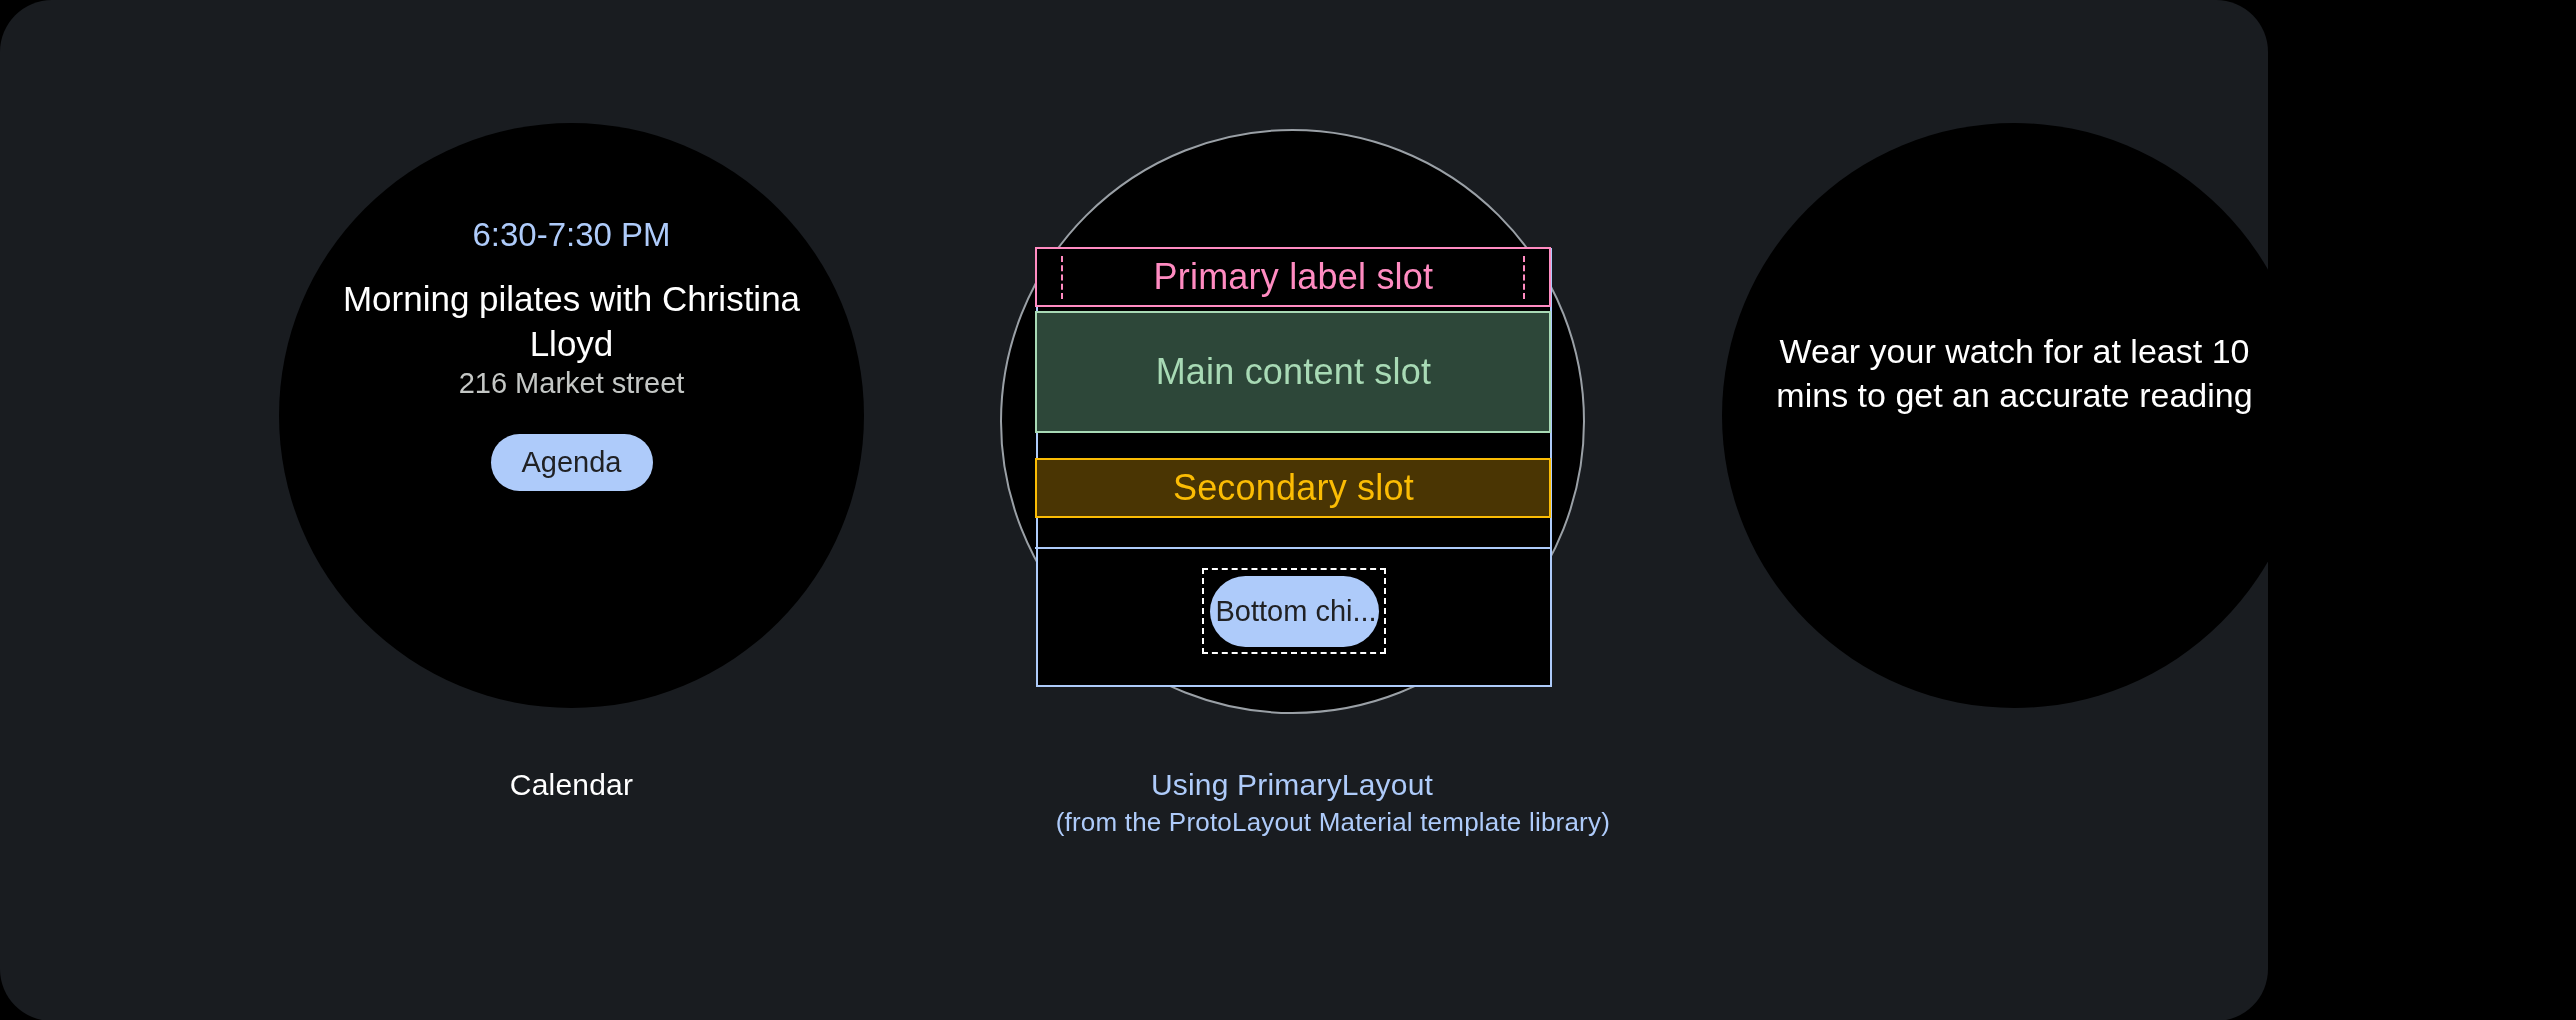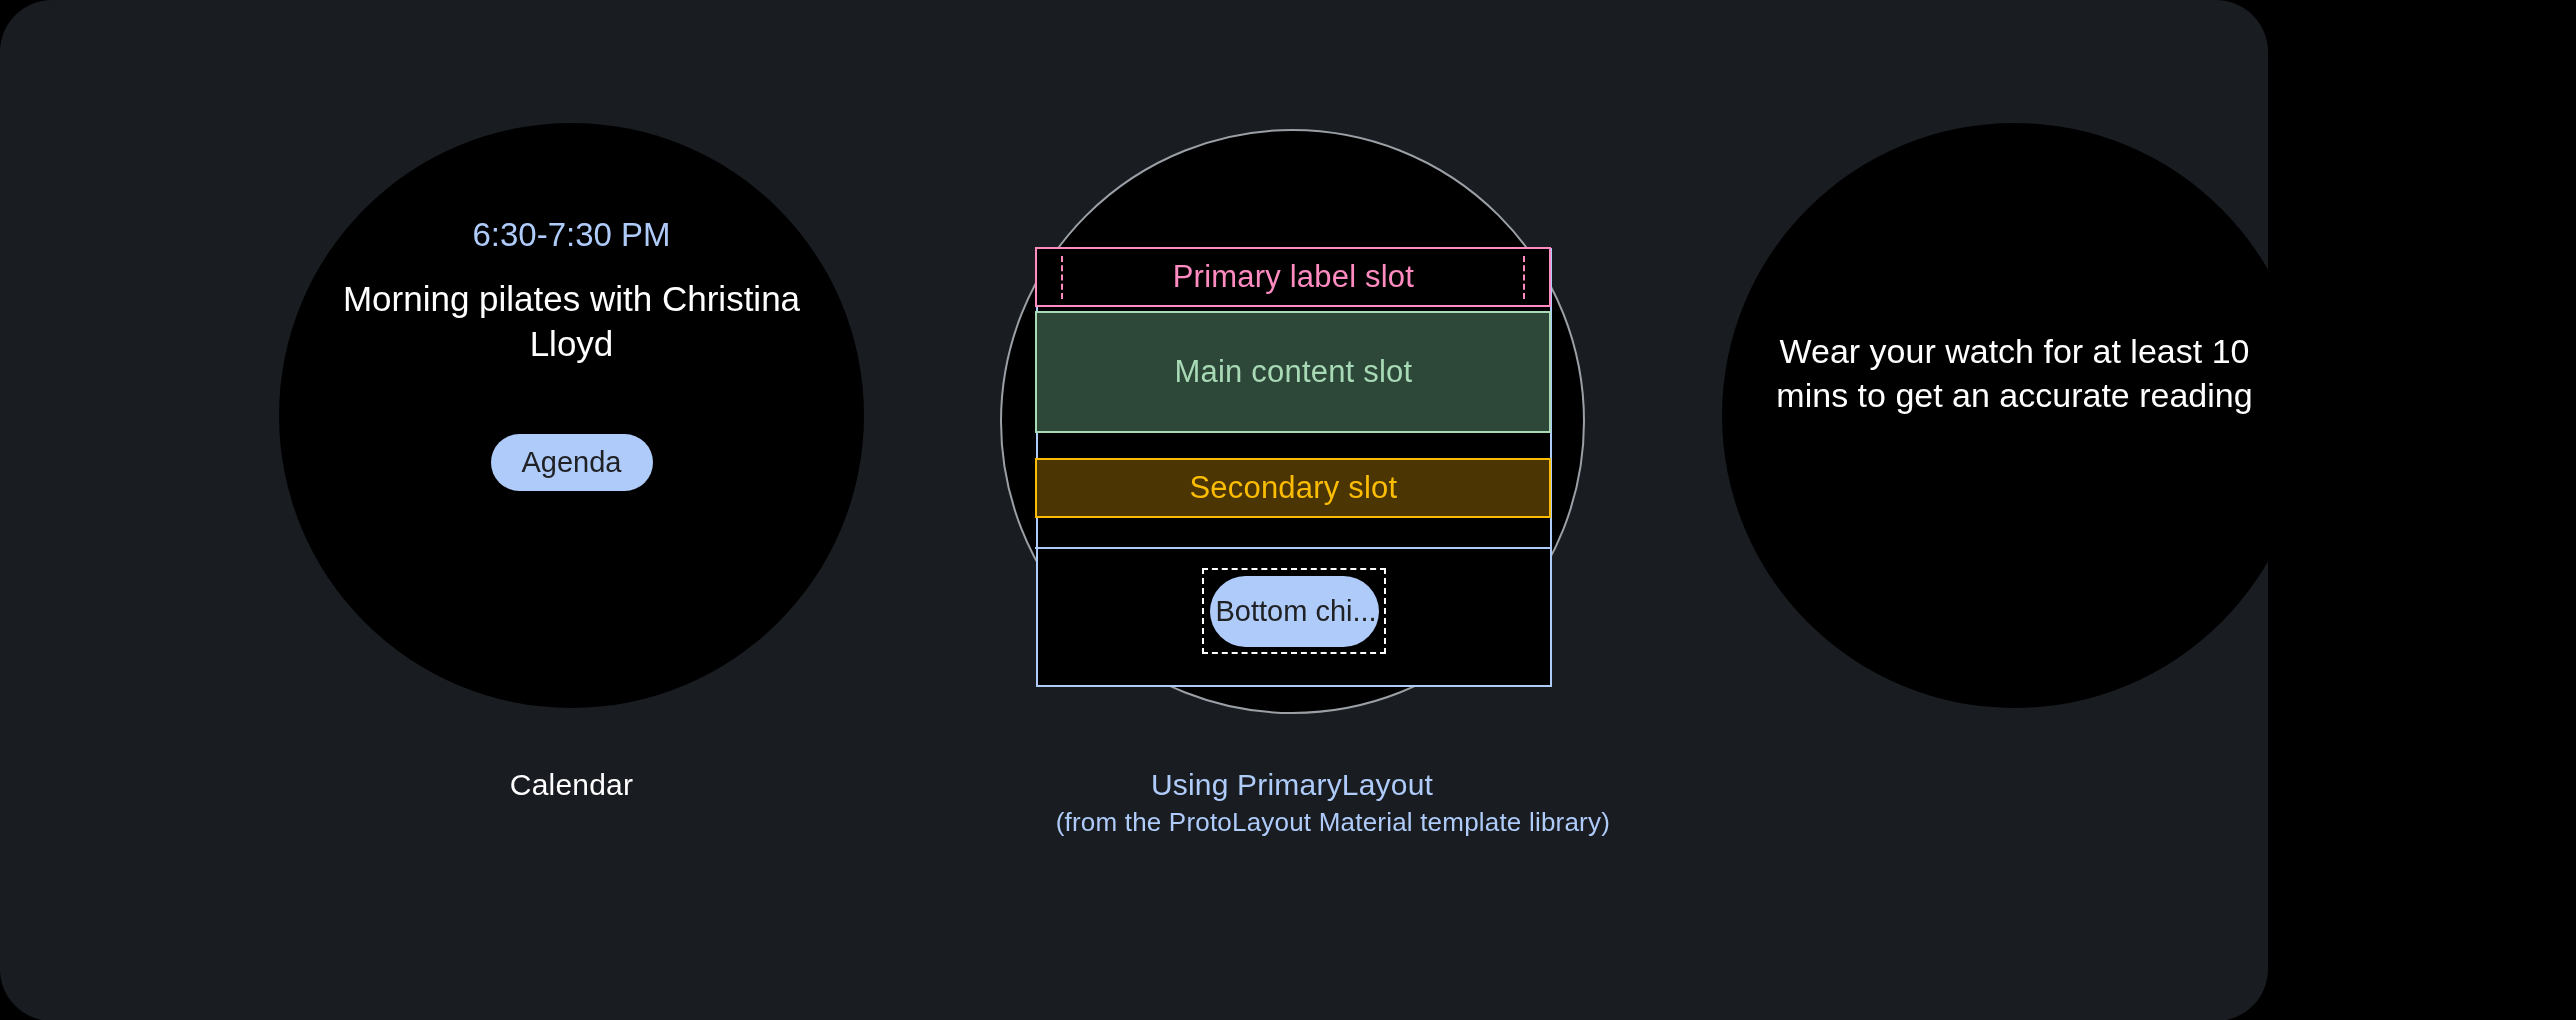--- a/index.html
+++ b/index.html
@@ -155,21 +155,21 @@
     background: #000000;
   }
   .slot {
     position: absolute;
     left: -2.6px;
     width: 516px;
     box-sizing: border-box;
     display: flex;
     align-items: center;
     justify-content: center;
-    font-size: 31px;
+    font-size: 36px;
     letter-spacing: 0.2px;
     white-space: nowrap;
   }
   
   #slot-primary {
     top: -2.6px;
     height: 60px;
     border: 2.6px solid #FF8BC1;
     background: #000000;
     color: #FF8BC1;
@@ -285,20 +285,21 @@
 </style>
 </head>
 <body>
 
 <div id="canvas">
 
   <div class="watch" id="watch-calendar">
     <div class="watch-screen">
       <div id="cal-time">6:30-7:30 PM</div>
       <div id="cal-title">Morning pilates with Christina Lloyd</div>
+      <div id="cal-address">216 Market street</div>
       <button id="cal-chip">Agenda</button>
     </div>
   </div>
   <div class="caption" id="caption-calendar">Calendar</div>
 
   <div id="watch-diagram-wrap">
     <div id="diagram-circle"></div>
 
     <div id="slot-container">
 

